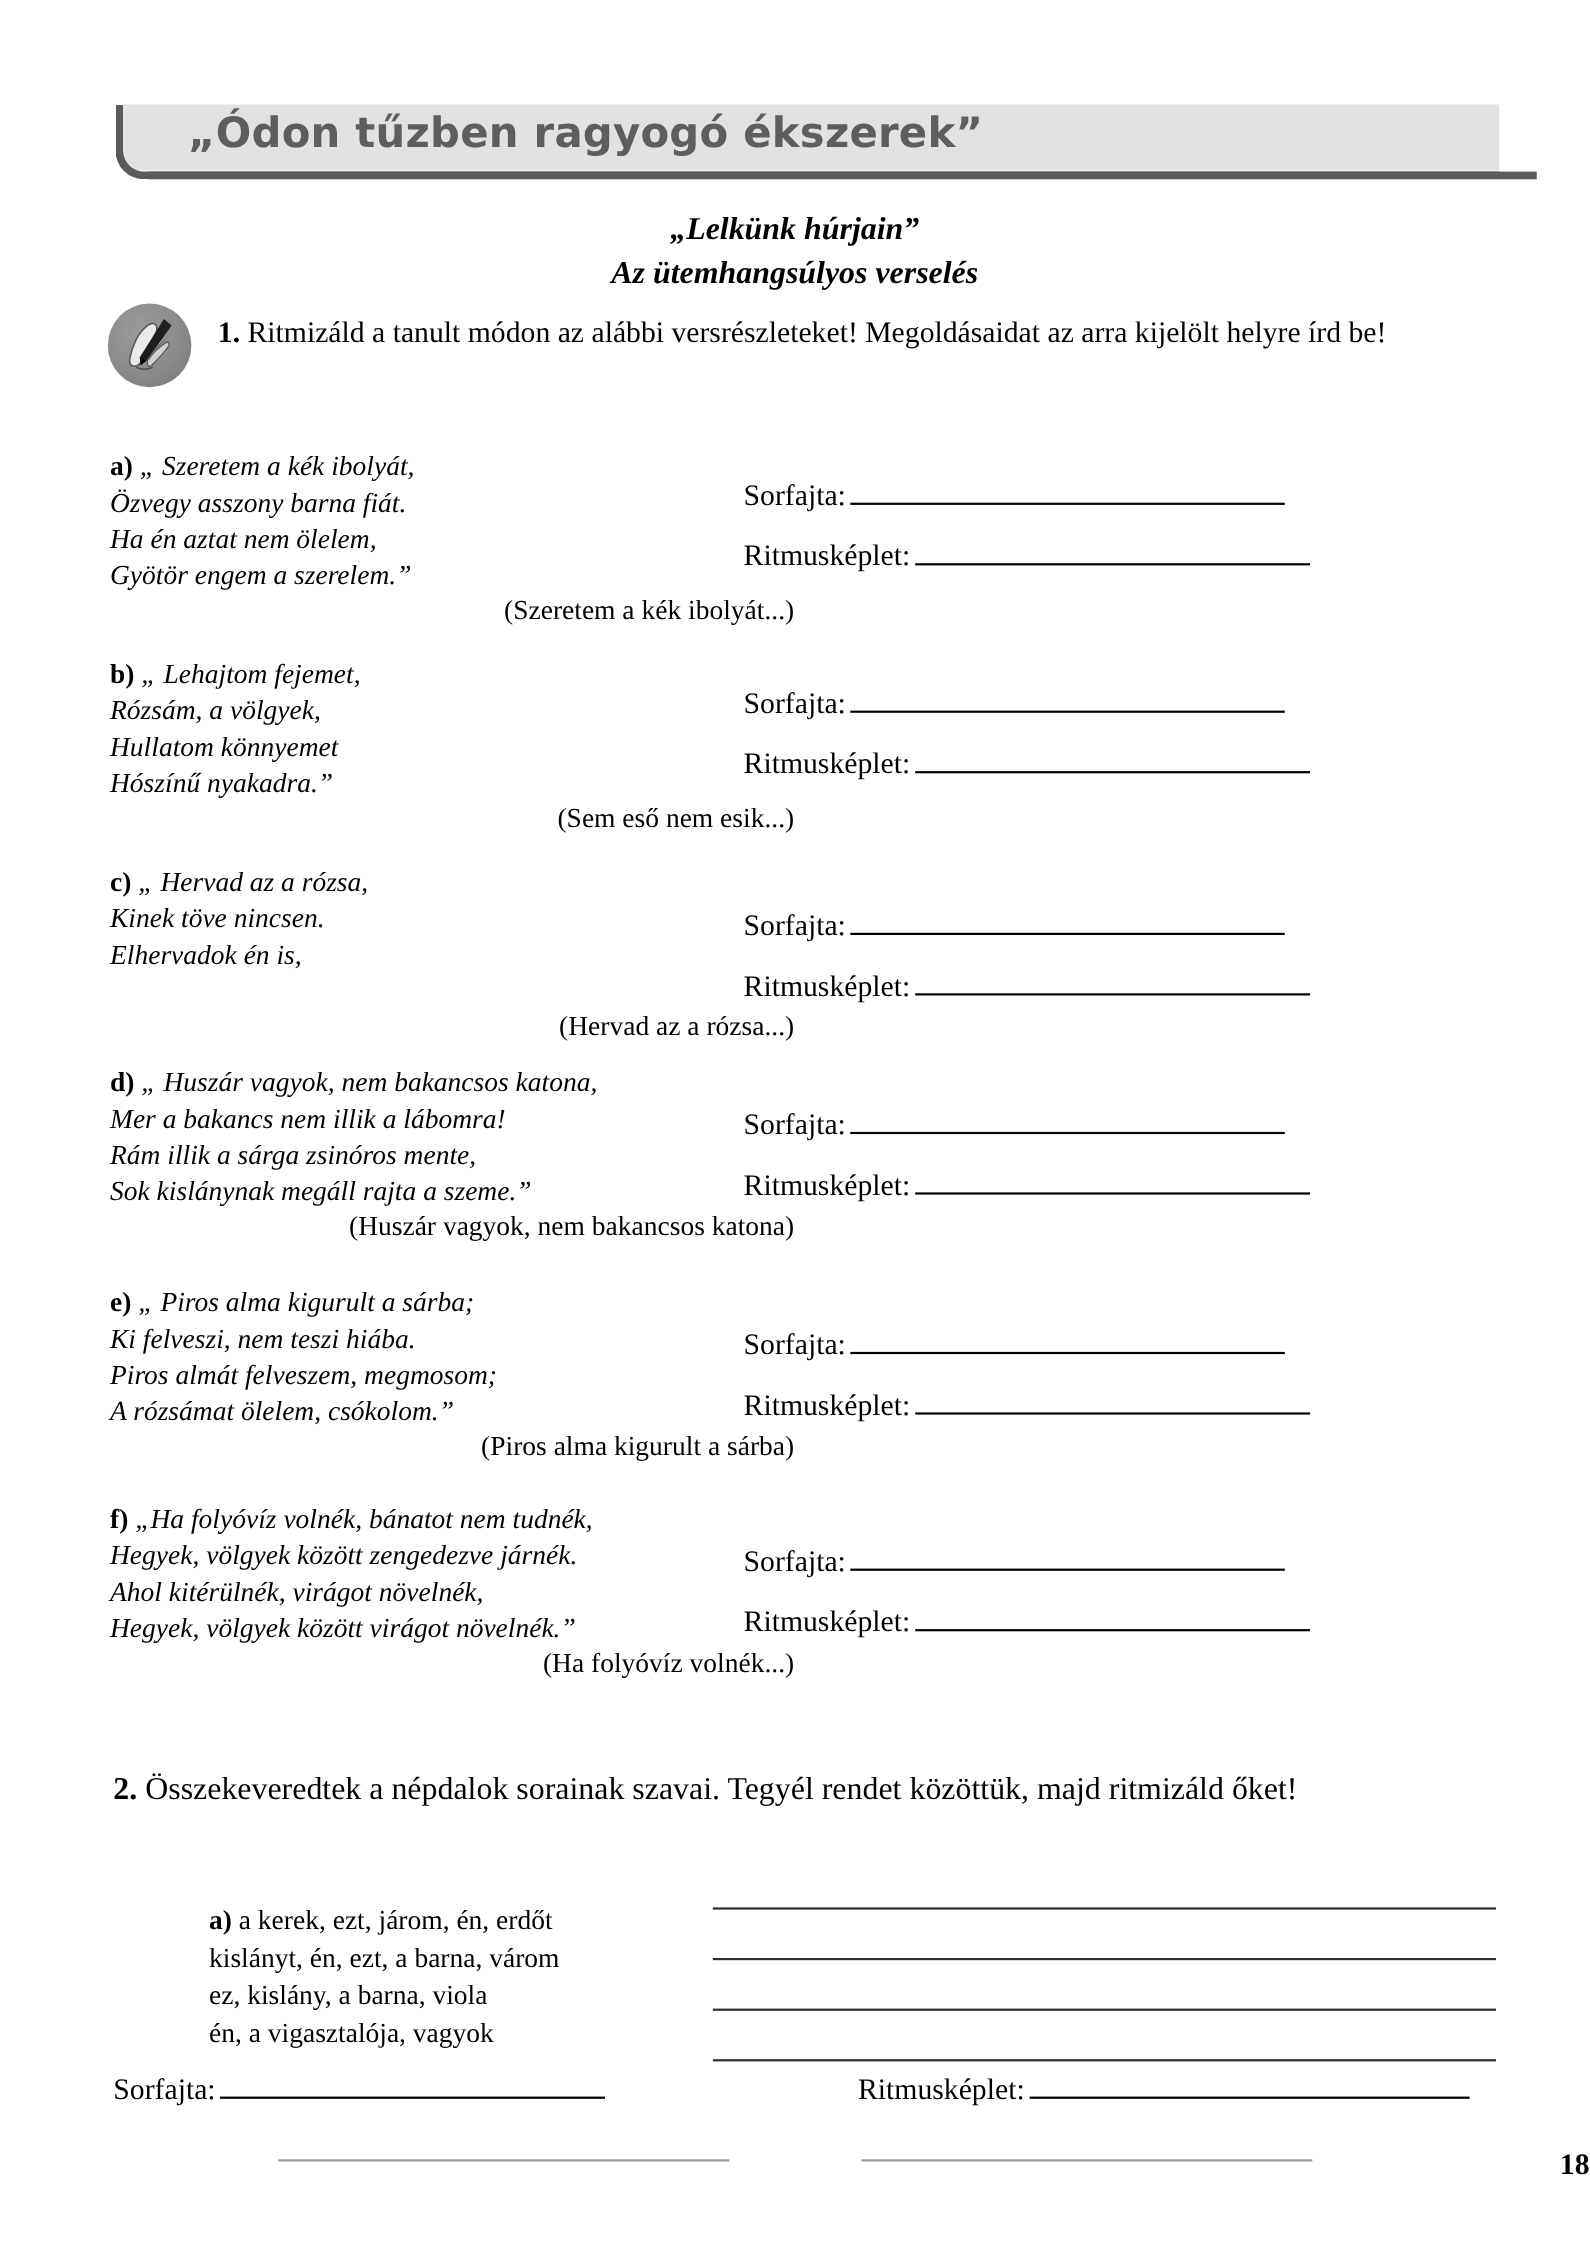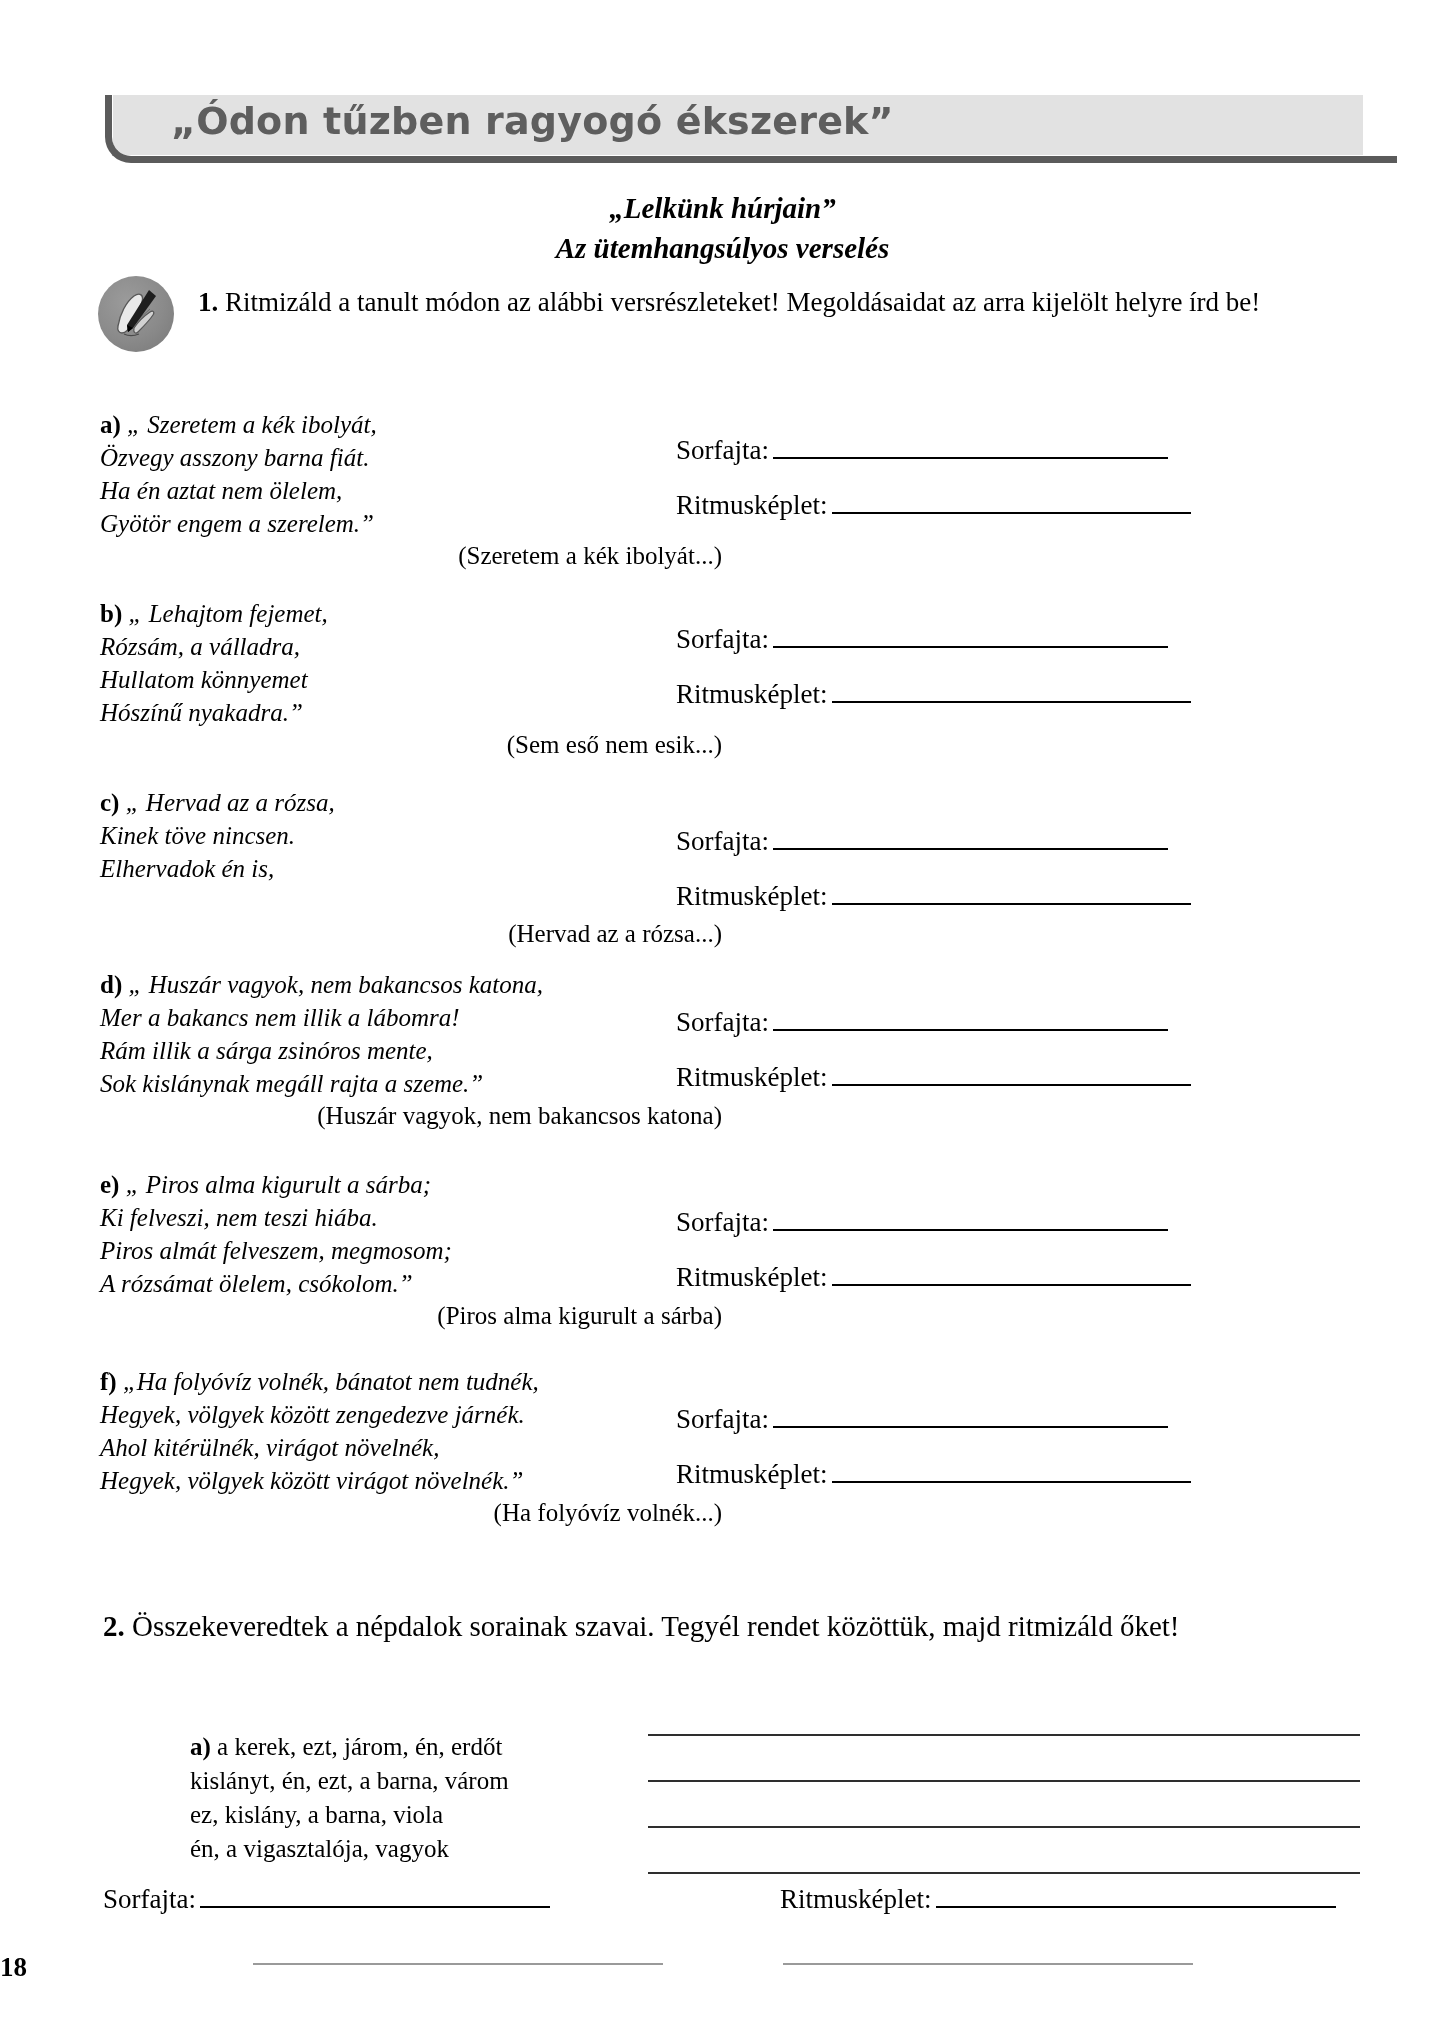--- a/index.html
+++ b/index.html
@@ -224,21 +224,21 @@
     height: 2px;
     background: #9a9a9a;
   }
   .footer-rule-left { left: 253px; width: 410px; }
   .footer-rule-right { left: 783px; width: 410px; }
   .footer-pageno {
     position: absolute;
     left: 0;
     top: 0;
     width: 1445px;
-    text-align: left;
+    text-align: right;
     font-size: 27px;
     font-weight: bold;
   }
 </style>
 </head>
 <body>
 
 <div class="page">
 
   <div class="banner-wrap">
@@ -278,21 +278,21 @@
       <span class="lbl">Sorfajta:</span><span class="blank" style="width:395px;"></span>
     </div>
     <div class="answer-row" style="top:486px;">
       <span class="lbl">Ritmusképlet:</span><span class="blank" style="width:359px;"></span>
     </div>
   </div>
 
   <div class="exercise">
     <div class="ex-poem" style="top:597px;">
       <div><span class="marker">b)</span> <span>„ Lehajtom fejemet,</span></div>
-      <div>Rózsám, a válladra,</div>
+      <div>Rózsám, a völgyek,</div>
       <div>Hullatom könnyemet</div>
       <div>Hószínű nyakadra.”</div>
     </div>
     <div class="ex-source" style="top:731px;">(Sem eső nem esik...)</div>
     <div class="answer-row" style="top:620px;">
       <span class="lbl">Sorfajta:</span><span class="blank" style="width:395px;"></span>
     </div>
     <div class="answer-row" style="top:675px;">
       <span class="lbl">Ritmusképlet:</span><span class="blank" style="width:359px;"></span>
     </div>

